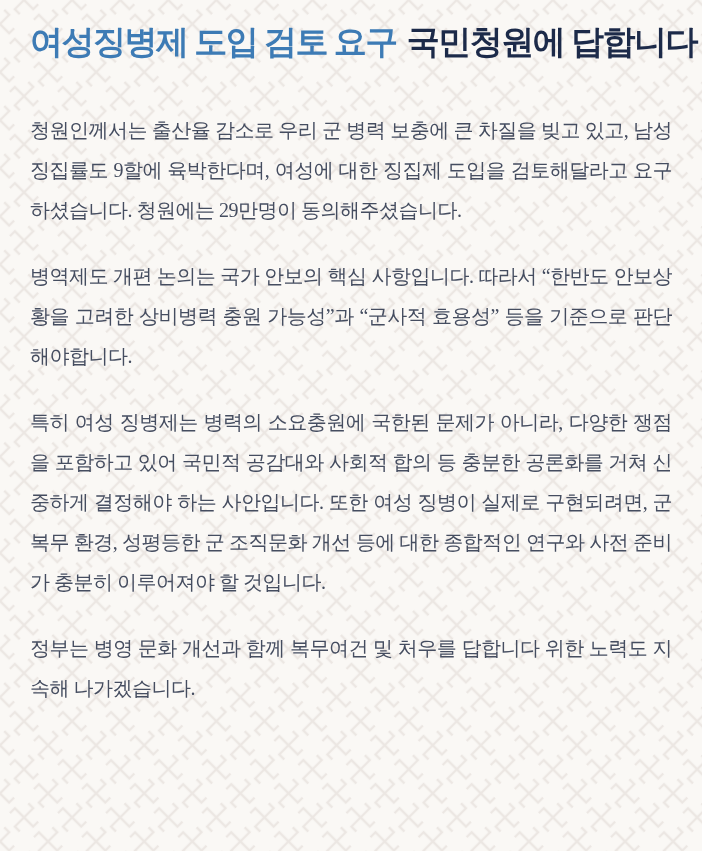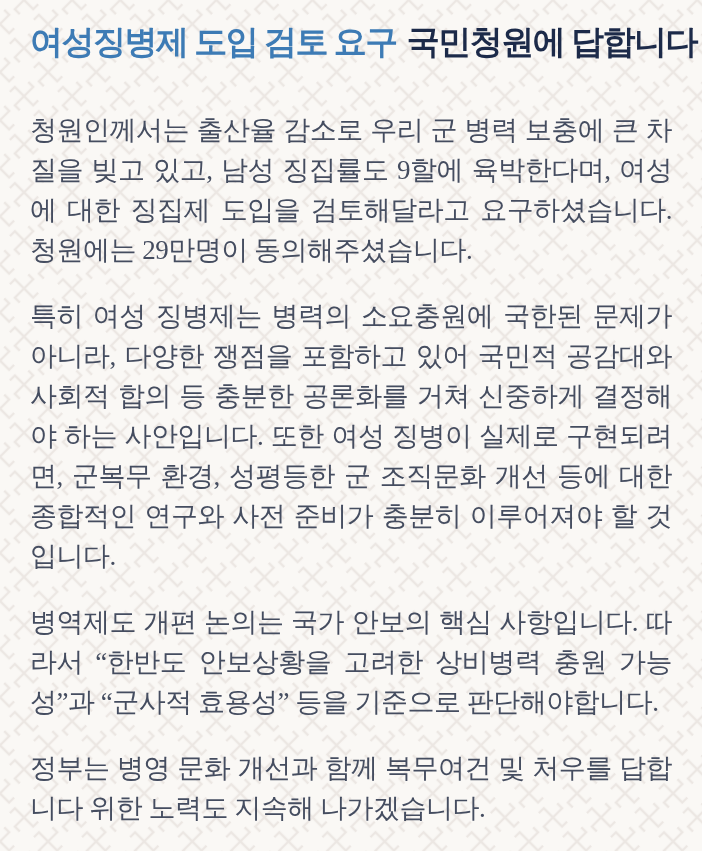--- a/index.html
+++ b/index.html
@@ -29,21 +29,21 @@
     font-size: 33px;
     font-weight: 700;
     letter-spacing: -1.5px;
     line-height: 44px;
     white-space: nowrap;
   }
   .title .hl   { color: #3d7bb5; margin-right: 10px; }
   .title .rest { color: #1c2a49; }
   .content p {
     margin: 26px 0 0 0;
-    font-size: 27px;
+    font-size: 20px;
     line-height: 40px;
     color: #454d60;
     letter-spacing: -0.5px;
     text-align: justify;
     text-justify: inter-word;
   }
   .content p.first { margin-top: 46px; }
 </style>
 </head>
 <body>
@@ -57,17 +57,17 @@
   <rect width="702" height="851" fill="#faf8f5"></rect>
   <rect width="702" height="851" fill="url(#fret)"></rect>
 </svg>
 
 <div class="content">
   <h1 class="title">
     <span class="hl">여성징병제 도입 검토 요구</span><span class="rest">국민청원에 답합니다</span>
   </h1>
 
   <p class="first">청원인께서는 출산율 감소로 우리 군 병력 보충에 큰 차질을 빚고 있고, 남성 징집률도 9할에 육박한다며, 여성에 대한 징집제 도입을 검토해달라고 요구하셨습니다. 청원에는 29만명이 동의해주셨습니다.</p>
+  <p>병역제도 개편 논의는 국가 안보의 핵심 사항입니다. 따라서 “한반도 안보상황을 고려한 상비병력 충원 가능성”과 “군사적 효용성” 등을 기준으로 판단해야합니다.</p>
   <p>특히 여성 징병제는 병력의 소요충원에 국한된 문제가 아니라, 다양한 쟁점을 포함하고 있어 국민적 공감대와 사회적 합의 등 충분한 공론화를 거쳐 신중하게 결정해야 하는 사안입니다. 또한 여성 징병이 실제로 구현되려면, 군복무 환경, 성평등한 군 조직문화 개선 등에 대한 종합적인 연구와 사전 준비가 충분히 이루어져야 할 것입니다.</p>
-  <p>병역제도 개편 논의는 국가 안보의 핵심 사항입니다. 따라서 “한반도 안보상황을 고려한 상비병력 충원 가능성”과 “군사적 효용성” 등을 기준으로 판단해야합니다.</p>
   <p>정부는 병영 문화 개선과 함께 복무여건 및 처우를 답합니다 위한 노력도 지속해 나가겠습니다.</p>
 
 </div>
 
 </body></html>

